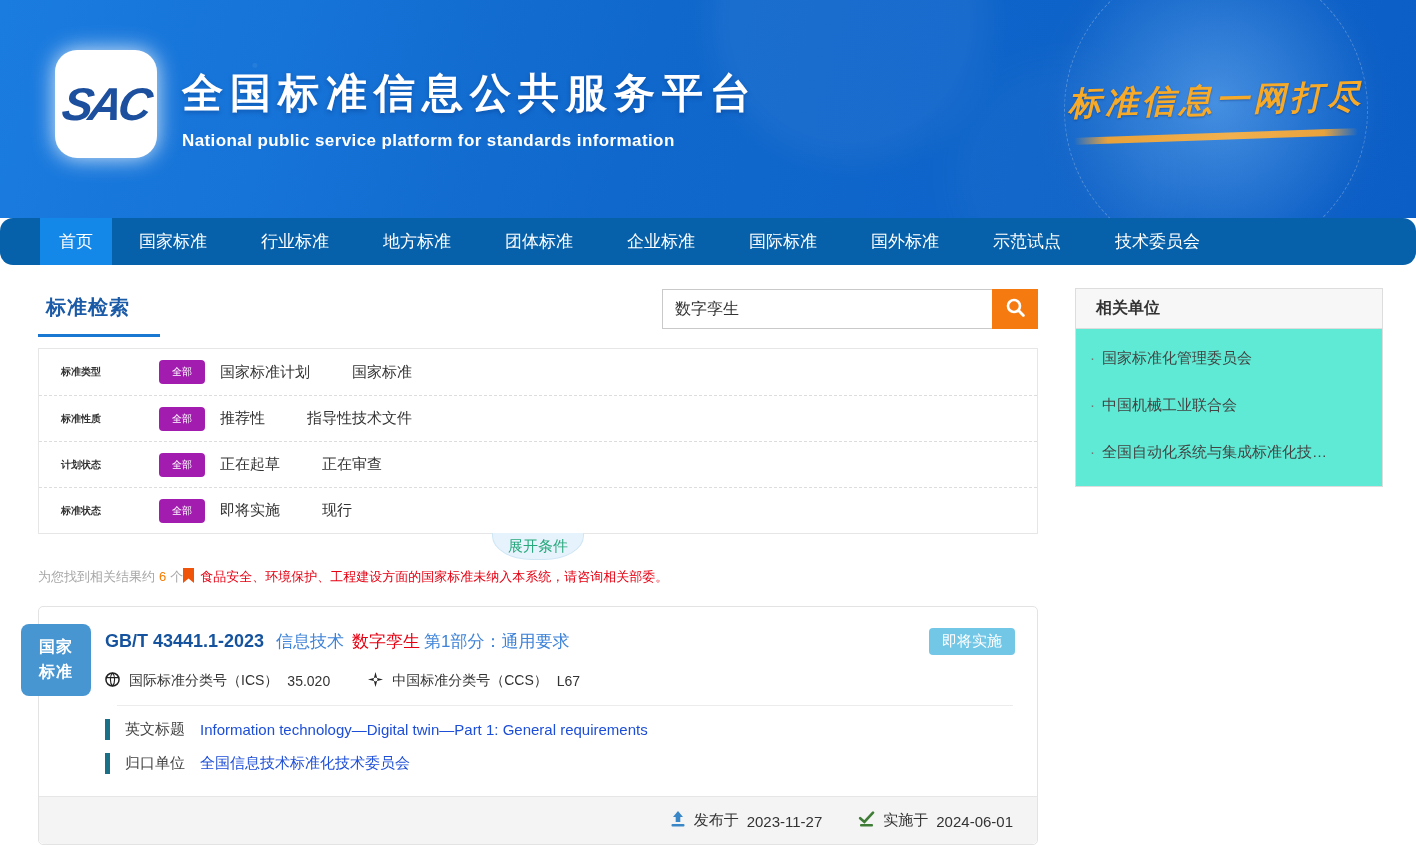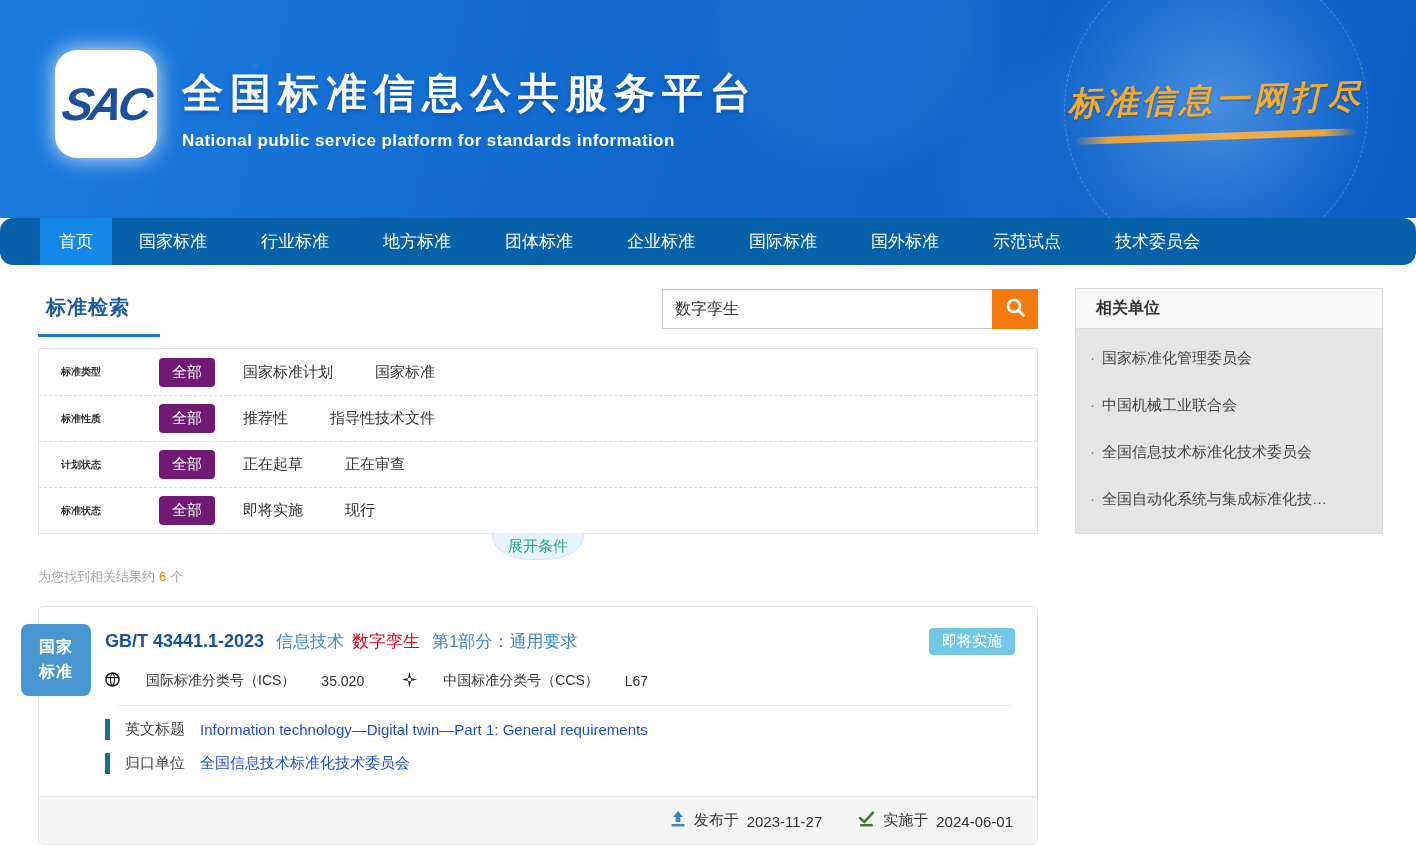--- a/index.html
+++ b/index.html
@@ -80,25 +80,25 @@
   .search-btn {
     width:46px; height:40px; background:#f57a10; border:none; cursor:pointer;
     display:flex; align-items:center; justify-content:center;
   }
   
   .filter-box { margin-top:11px; border:1px solid #e6e6e6; background:#fff; }
   .filter-row { display:flex; align-items:center; height:46px; padding-left:22px; }
   .filter-row + .filter-row { border-top:1px dashed #ddd; }
   .filter-label { width:98px; font-weight:bold; color:#333; font-size:10px; }
   .all-btn {
-    background:#701a75; color:#fff; border:none; border-radius:4px;
-    padding:5px 13px; font-size:15px; cursor:pointer;
+    background:#a21caf; color:#fff; border:none; border-radius:4px;
+    padding:5px 13px; font-size:10px; cursor:pointer;
   }
   .filter-opt { color:#333; font-size:15px; margin-left:42px; cursor:pointer; text-decoration:none; }
-  .filter-opt.first { margin-left:28px; }
+  .filter-opt.first { margin-left:15px; }
   .expand-pill {
     width:92px; height:27px; margin:-1px auto 0 auto; position:relative;
     background:#e7f3fc; border:1px solid #cfe6f5; border-top:none;
     border-radius:0 0 40px 40px / 0 0 24px 24px;
     text-align:center; line-height:25px; font-size:15px; color:#27a87c; cursor:pointer;
   }
   
   .results-info { display:flex; justify-content:flex-start; align-items:center; margin-top:8px; font-size:13px; }
   .results-count { color:#a6a6a6; }
   .results-count .num { color:#f57c00; margin:0 4px; }
@@ -111,41 +111,41 @@
   .card-badge {
     position:absolute; left:-18px; top:17px; width:70px; height:72px;
     background:#4796d2; border-radius:8px; color:#fff; font-size:16px; font-weight:bold;
     display:flex; flex-direction:column; align-items:center; justify-content:center;
     line-height:1.55; letter-spacing:1px; cursor:pointer;
   }
   .card-title-row { display:flex; align-items:center; padding:21px 22px 0 66px; }
   .std-code { font-size:18px; font-weight:bold; color:#16539e; cursor:pointer; }
   .std-t { font-size:17px; color:#3e83d8; margin-left:12px; cursor:pointer; }
   .std-hl { font-size:17px; color:#e60012; margin-left:8px; cursor:pointer; }
-  .std-t2 { margin-left:12px; }
+  .std-t2 { margin-left:4px; }
   .status-badge {
     margin-left:auto; background:#72c7e6; color:#fff; font-size:15px;
     padding:4px 13px; border-radius:4px; white-space:nowrap;
   }
   .card-meta { display:flex; align-items:center; padding:17px 0 0 66px; font-size:14px; color:#333; }
-  .meta-group { display:flex; align-items:center; gap:26px; }
+  .meta-group { display:flex; align-items:center; gap:9px; }
   .meta-group.ccs { margin-left:38px; }
   .card-divider { border-top:1px solid #ececec; margin:15px 24px 0 78px; }
   .card-field { display:flex; align-items:center; margin:13px 0 0 66px; font-size:15px; }
   .field-bar { width:5px; height:21px; background:#1a7086; margin-right:15px; }
   .field-label { color:#444; margin-right:15px; white-space:nowrap; }
   .field-value { color:#1d4ed8; }
   .card-footer {
     margin-top:22px; height:48px; background:#f4f4f4; border-top:1px solid #e6e6e6;
     border-radius:0 0 5px 5px; display:flex; align-items:center; justify-content:flex-end;
     padding-right:24px; gap:36px; font-size:15px; color:#333;
   }
   .date-group { display:flex; align-items:flex-end; gap:8px; }
   
-  .sidebar { width:308px; flex:0 0 308px; border:1px solid #ddd; align-self:flex-start; background:#e5e5e5; }
+  .sidebar { width:308px; flex:0 0 308px; border:1px solid #ddd; align-self:flex-start; background:#5eead4; }
   .sidebar-header {
     background:#f7f7f7; border-bottom:1px solid #ddd; padding:9px 20px;
     font-size:16px; font-weight:bold; color:#333;
   }
   .sidebar-list { padding:6px 0 10px 0; }
   .sidebar-item {
     padding:14px 16px 14px 14px; font-size:15px; color:#444; cursor:pointer;
     white-space:nowrap; overflow:hidden; text-overflow:ellipsis;
   }
   .sidebar-item .bullet { color:#777; margin-right:7px; }
@@ -228,20 +228,28 @@
         <a class="filter-opt first">即将实施</a>
         <a class="filter-opt">现行</a>
       </div>
     </div>
     <div class="expand-pill">展开条件</div>
 
     <div class="results-info">
       <div class="results-count">
         <span>为您找到相关结果约</span><span class="num">6</span><span>个</span>
       </div>
+      <div class="results-notice">
+        <span>
+          <svg width="11" height="15" viewBox="0 0 11 15">
+              <path d="M0 0 H11 V15 L5.5 10.4 L0 15 Z" fill="#f0540a"></path>
+            </svg>
+        </span>
+        <span>食品安全、环境保护、工程建设方面的国家标准未纳入本系统，请咨询相关部委。</span>
+      </div>
     </div>
 
     <div class="card">
       <div class="card-badge">
         <span>国家</span>
         <span>标准</span>
       </div>
       <div class="card-title-row">
         <span class="std-code">GB/T 43441.1-2023</span>
         <span class="std-t">信息技术</span>
@@ -306,17 +314,16 @@
       </div>
     </div>
 
   </div>
 
   <aside class="sidebar">
     <div class="sidebar-header">相关单位</div>
     <div class="sidebar-list">
       <div class="sidebar-item"><span class="bullet">·</span><span>国家标准化管理委员会</span></div>
       <div class="sidebar-item"><span class="bullet">·</span><span>中国机械工业联合会</span></div>
-      <div class="sidebar-item"><span class="bullet">·</span><span>全国信息技术标准化技术委员会</span></div>
       <div class="sidebar-item"><span class="bullet">·</span><span>全国自动化系统与集成标准化技…</span></div>
     </div>
   </aside>
 </div>
 
 </body></html>

